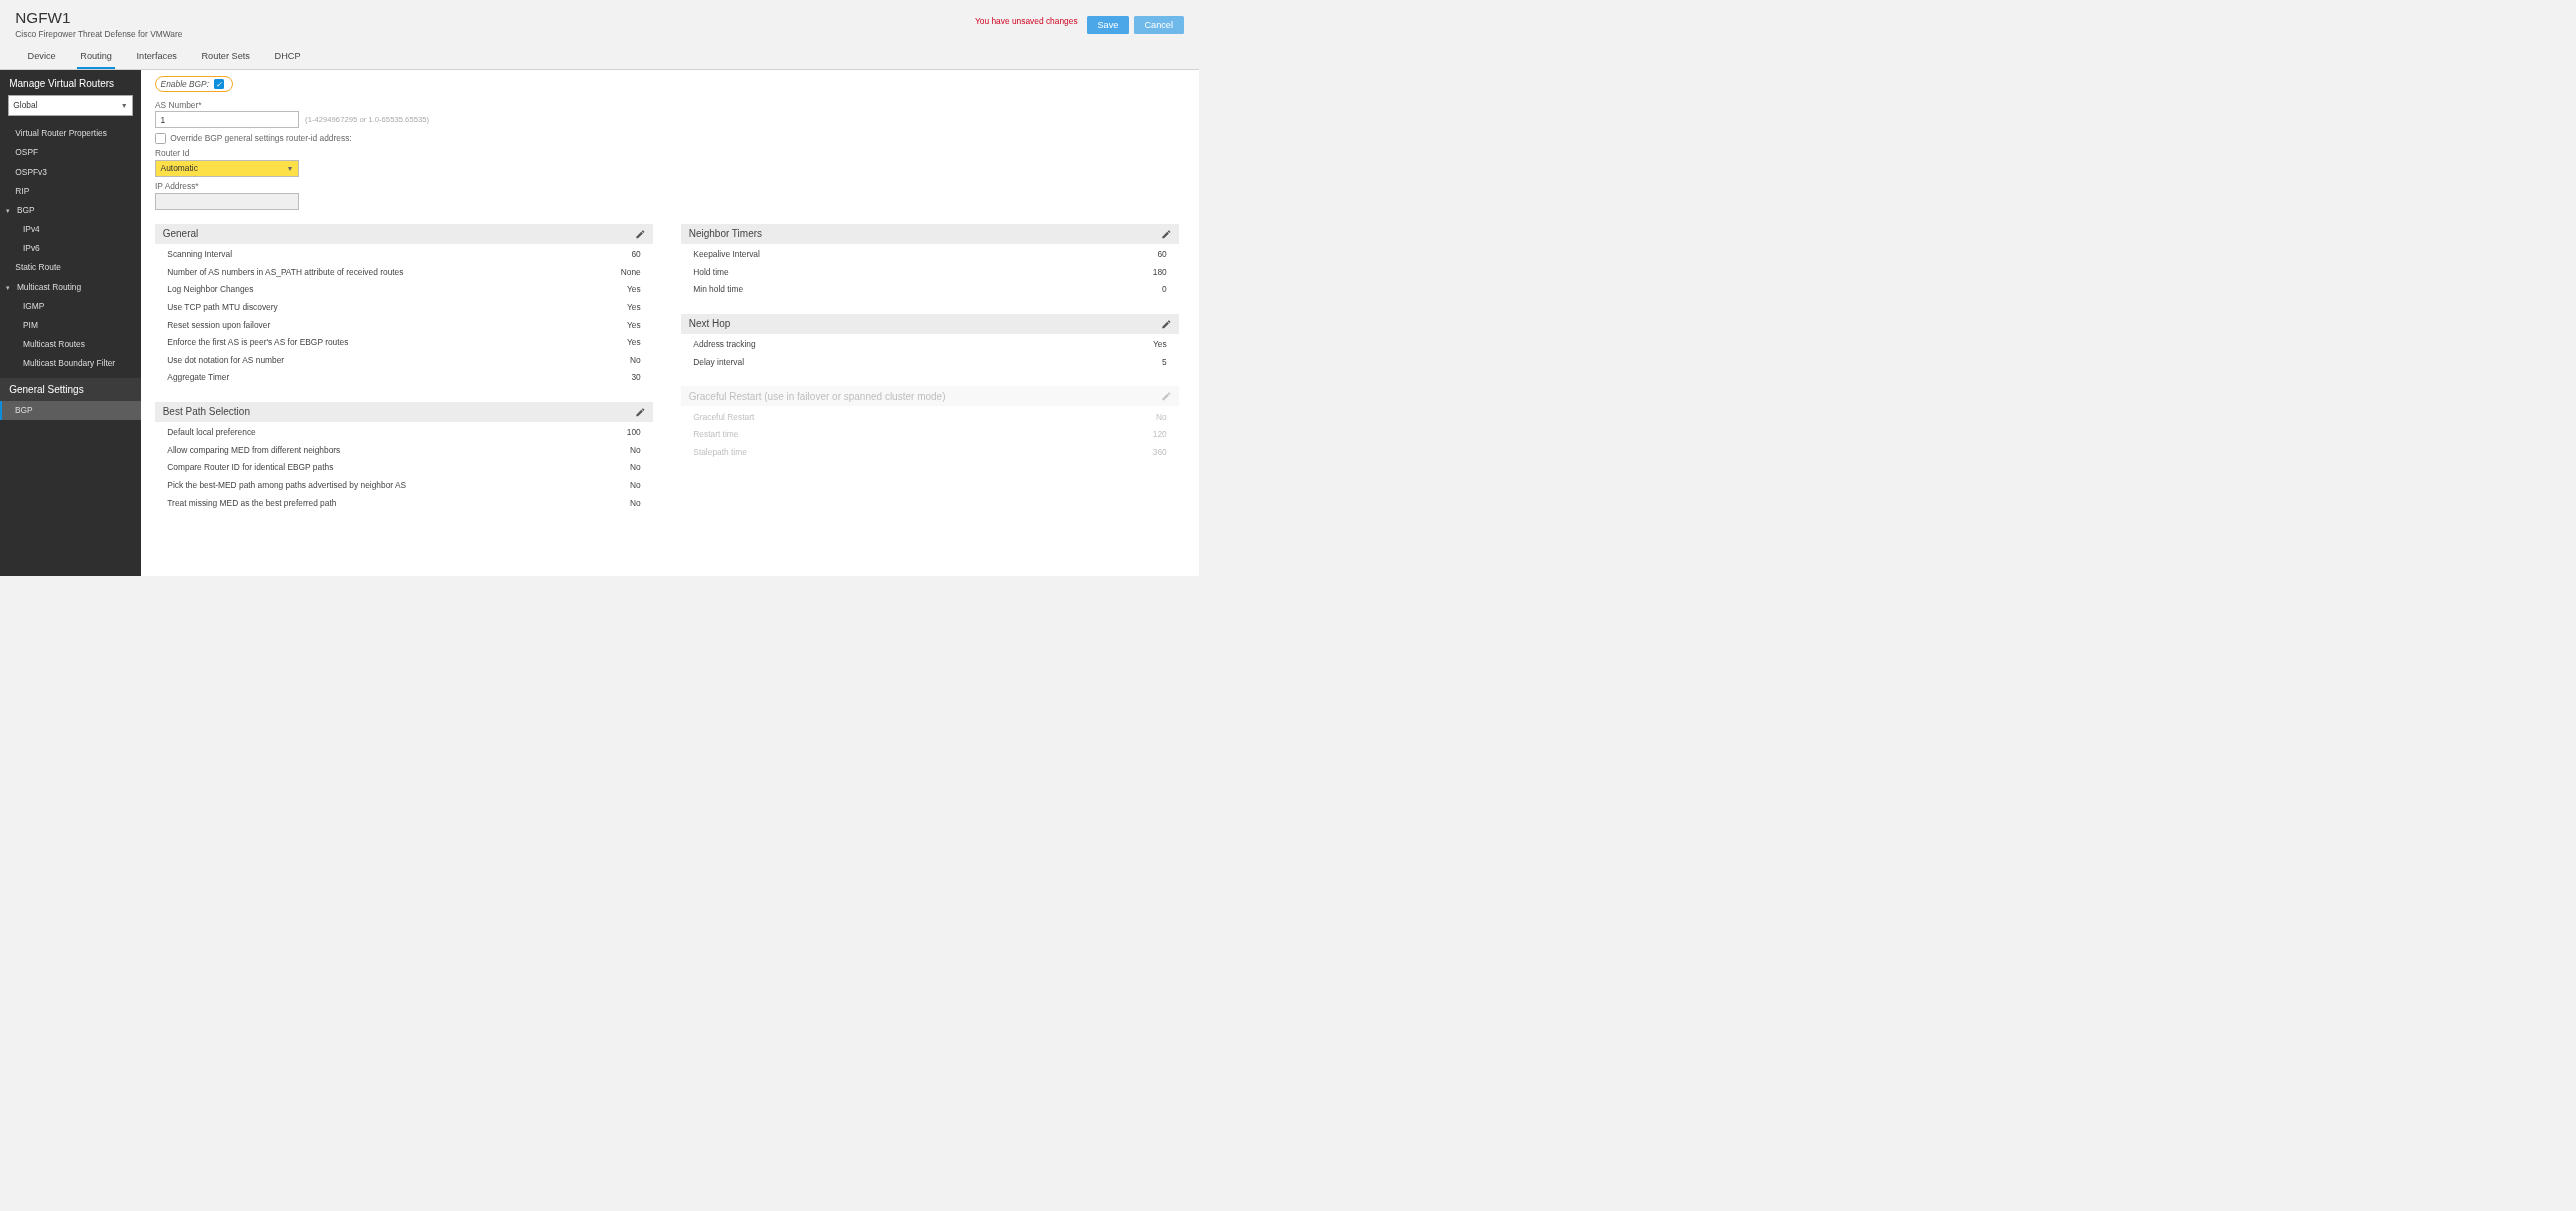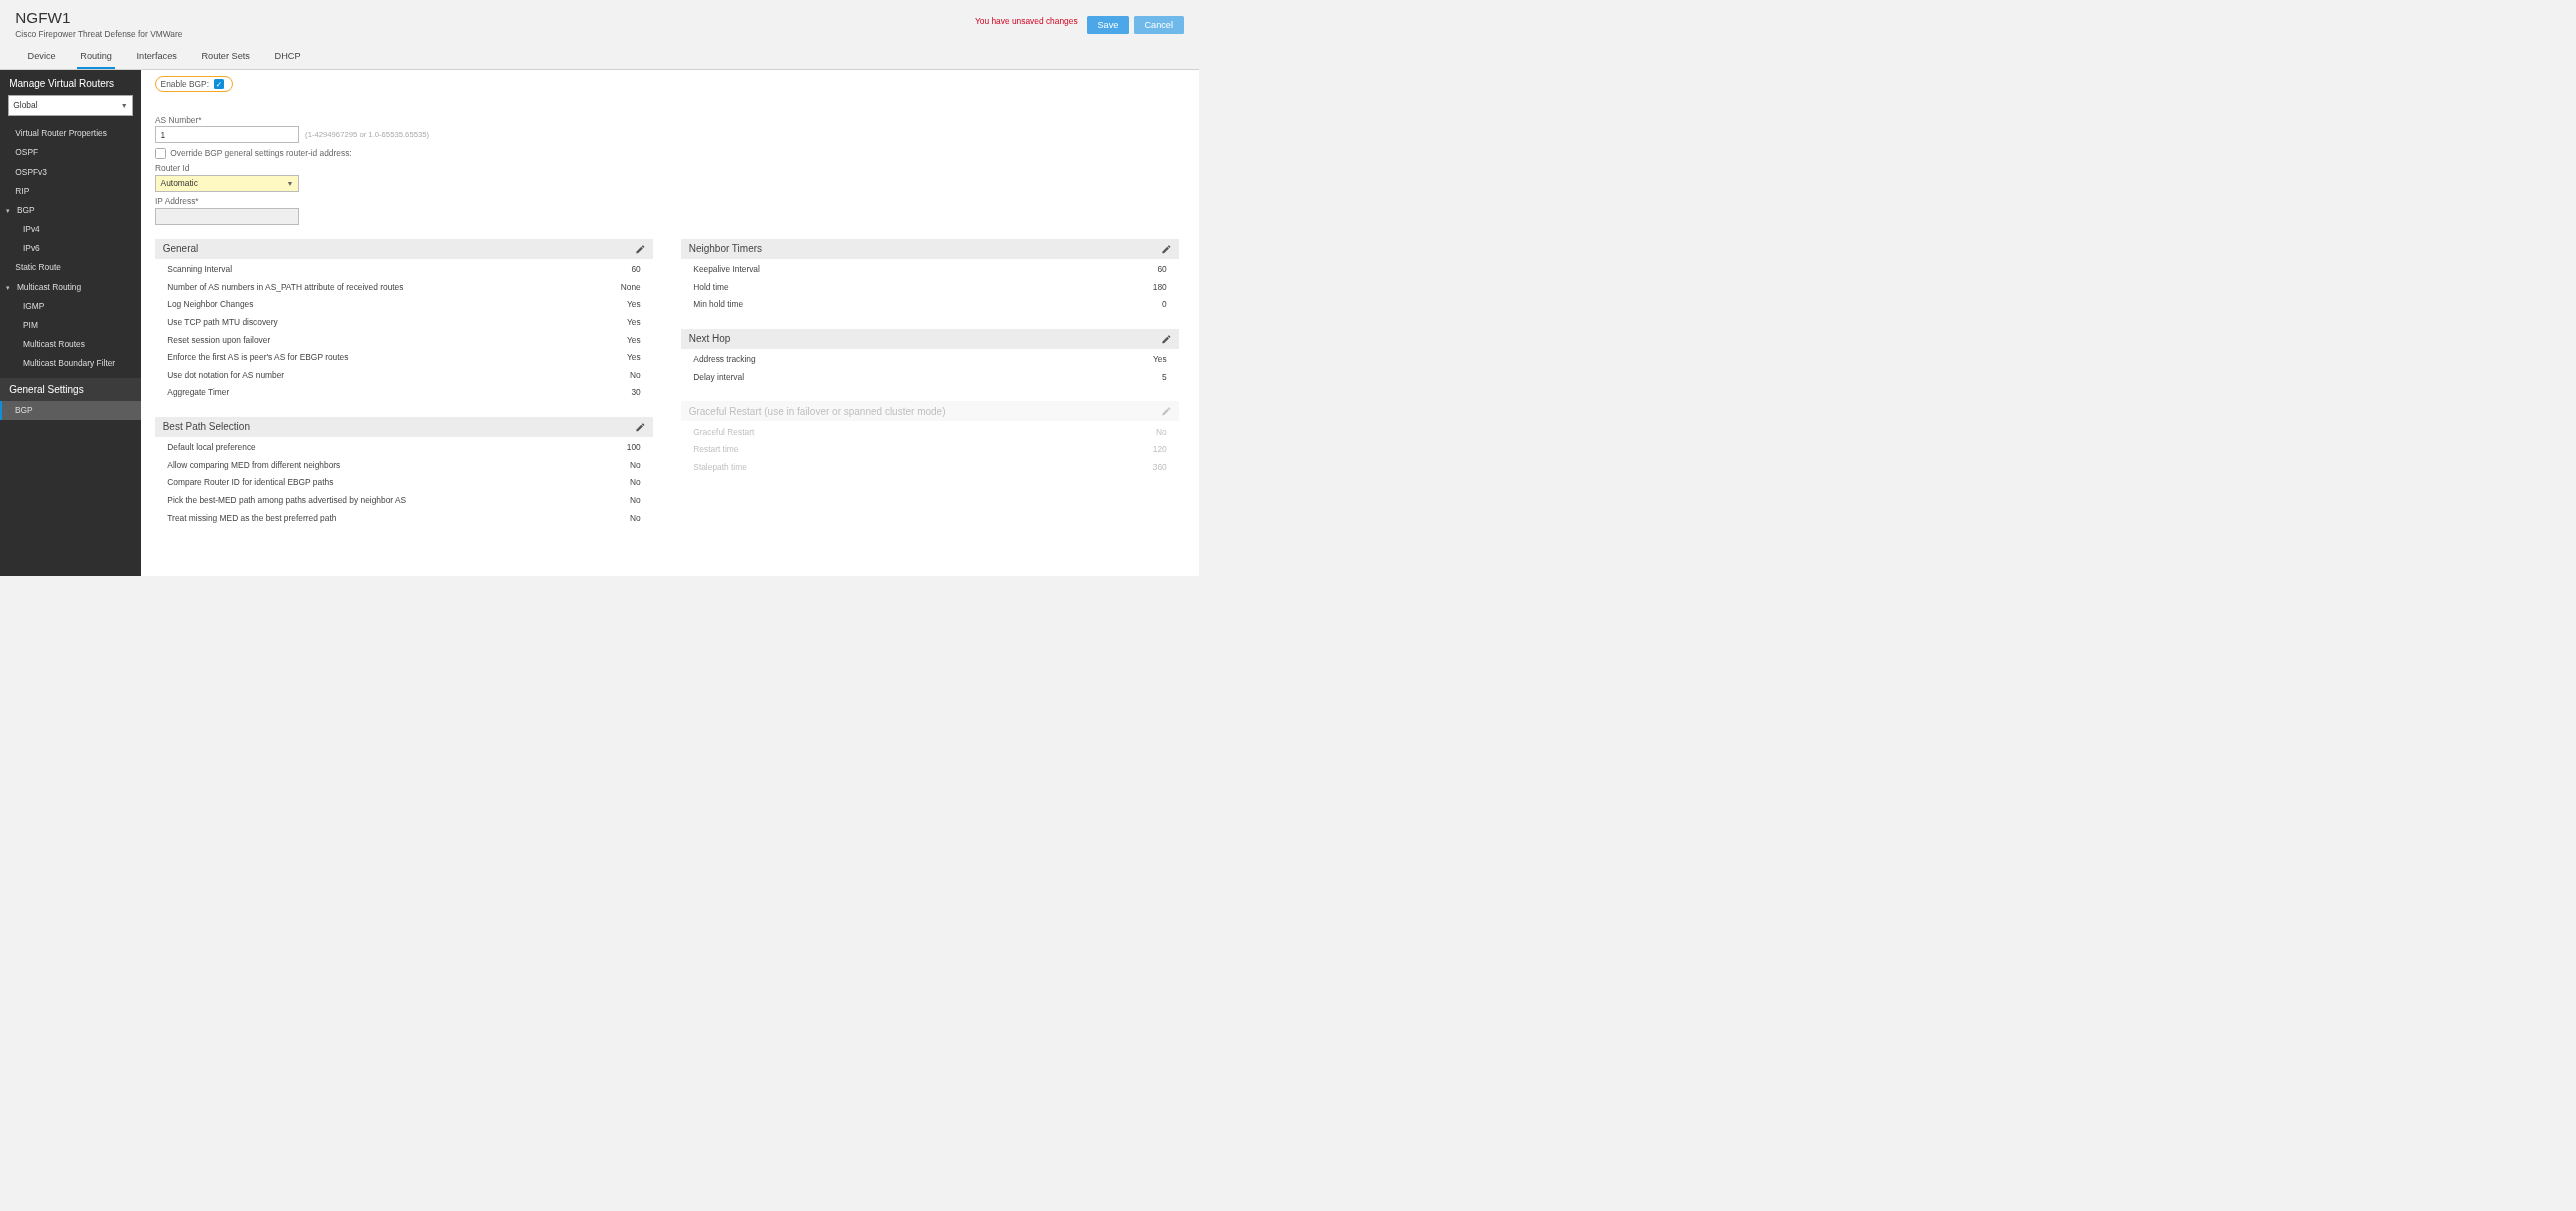--- a/index.html
+++ b/index.html
@@ -66,21 +66,21 @@
   .sidebar-section {
     background:#3c3c3c; color:#fff; font-size:10px; padding:6.1px 9.2px; margin-top:4.6px;
   }
   .sidebar-item.active {
     background:#5d5d5d; border-left:2.3px solid #0f8edb; padding-left:13px;
   }
   .content {
     flex:1; background:#fff; padding: 6.1px 18.4px 15.3px 14px;
   }
   .enable-row {
-    display:flex; align-items:center; gap:4.6px; font-size:8.4px; color:#555; margin-bottom:23px;
+    display:flex; align-items:center; gap:4.6px; font-size:8.4px; color:#555; margin-bottom:8px;font-style:italic;
   }
   .highlight-circle {
     border: 1.5px solid #f5a623; border-radius: 10.7px; padding: 1.5px 7.7px 1.5px 4.6px;
     display:inline-flex; align-items:center; gap:4.6px;
   }
   .checkbox {
     width:10.7px; height:10.7px; background:#0f8edb; display:inline-flex;
     align-items:center; justify-content:center; color:#fff; font-size:7.7px; border-radius:1.5px;
   }
   .checkbox.empty {
@@ -89,21 +89,21 @@
   .form-label { font-size:8.4px; color:#666; margin:3.1px 0 1.5px 0; display:block; }
   .form-input {
     width:144px; height:17px; border:0.8px solid #bbb; padding:1.5px 4.6px; font-size:8.4px; color:#333;
   }
   .form-input[readonly] { background:#efefef; color:#777; }
   .hint { font-size:7.7px; color:#aaa; margin-left:6.1px; }
   .form-row { display:flex; align-items:center; margin-bottom:4.6px; }
   .override-row { display:flex; align-items:center; gap:4.6px; font-size:8.4px; color:#666; margin:3.1px 0 4.6px 0; }
   .dropdown {
     width:144px; height:17px; border:0.8px solid #bbb; padding:0 4.6px; font-size:8.4px;
-    display:flex; align-items:center; justify-content:space-between; background:#fef9c3; cursor:pointer;
+    display:flex; align-items:center; justify-content:space-between; background:#fde047; cursor:pointer;
   }
   .columns {
     display:flex; gap:28px; margin-top:14px; align-items:flex-start;
   }
   .col-left { flex: 0 0 498px; }
   .col-right { flex: 0 0 498px; }
   .panel { margin-bottom: 14px; }
   .panel.dimmed { opacity: 0.35; }
   .panel-header {
     background:#ececec; padding:4.6px 7.7px; font-size:10px; color:#444;

